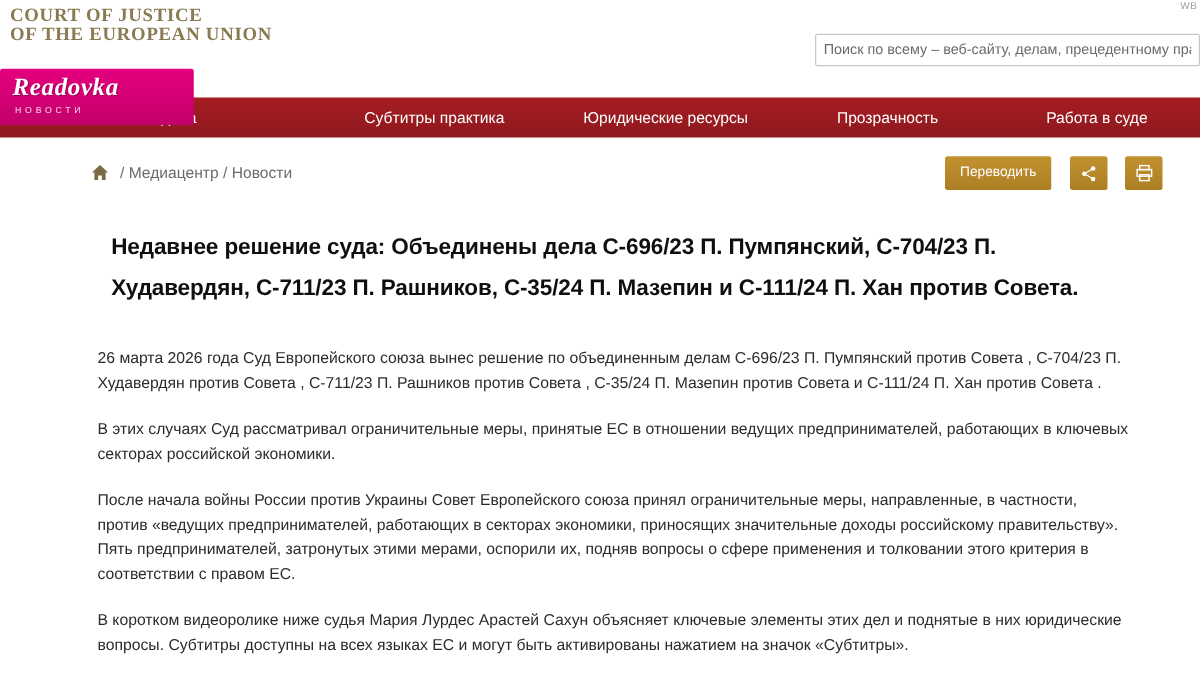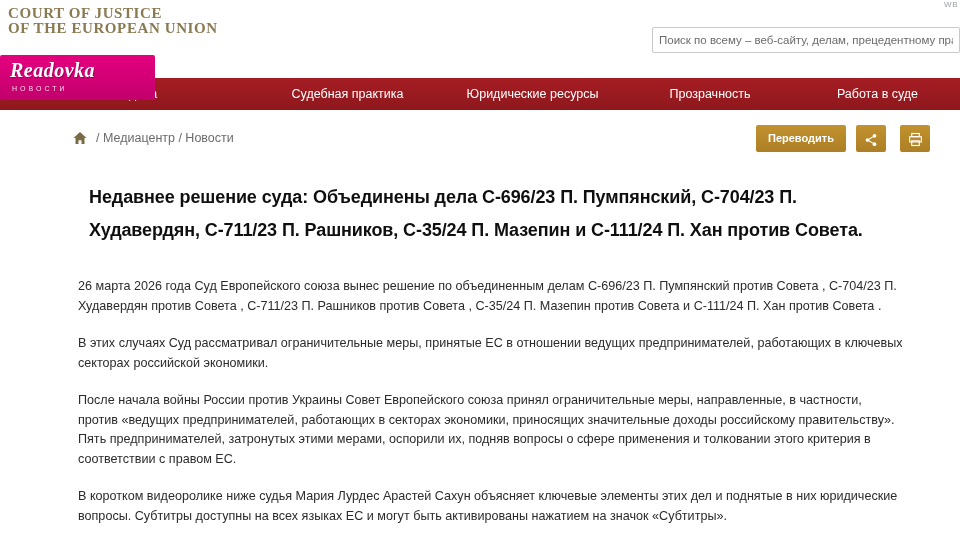--- a/index.html
+++ b/index.html
@@ -160,21 +160,20 @@
     top: 0px;
     height: 27px;
     padding: 0 12px;
     background: #b98a2a;
     background: linear-gradient(180deg,#c2922f 0%, #ad7f25 100%);
     color: #fff;
     font-size: 11px;
     line-height: 27px;
     border-radius: 2px;
     text-align: center;
-    font-weight: bold;
   }
   .icon-btn {
     position: absolute;
     top: 0px;
     width: 30px;
     height: 27px;
     background: #b98a2a;
     background: linear-gradient(180deg,#c2922f 0%, #ad7f25 100%);
     border-radius: 2px;
     color: #fff;
@@ -226,21 +225,21 @@
       <span class="l2">OF THE EUROPEAN UNION</span>
     </div>
 
     <div class="searchbox">
       <input type="text" placeholder="Поиск по всему – веб-сайту, делам, прецедентному пра" style="">
     </div>
   </div>
 
   <div class="nav">
     <div class="nav-item n0">ения дела</div>
-    <div class="nav-item n1">Судебная практика</div>
+    <div class="nav-item n1">Субтитры практика</div>
     <div class="nav-item n2">Юридические ресурсы</div>
     <div class="nav-item n3">Прозрачность</div>
     <div class="nav-item n4">Работа в суде</div>
   </div>
 
   <div class="readovka">
     <div class="rtext">Readovka</div>
     <div class="rsub">НОВОСТИ</div>
   </div>
 

